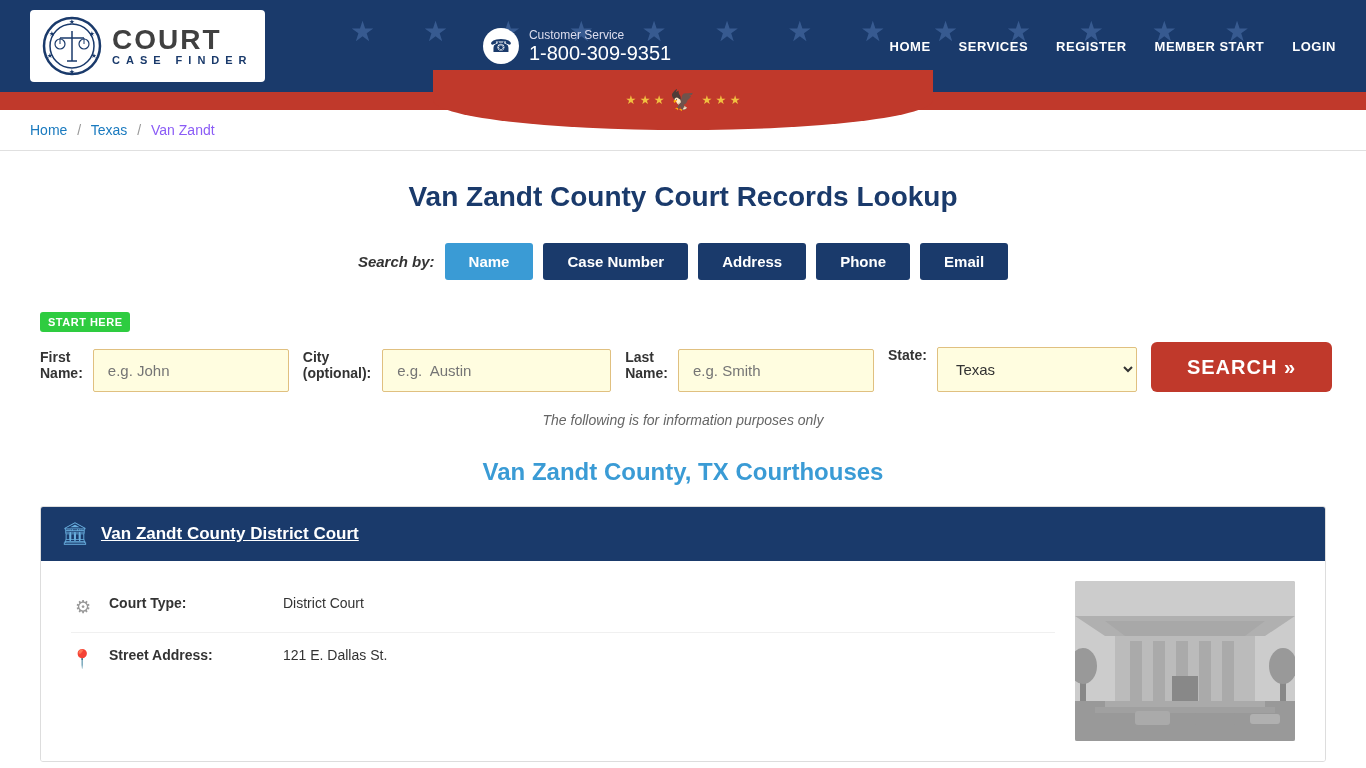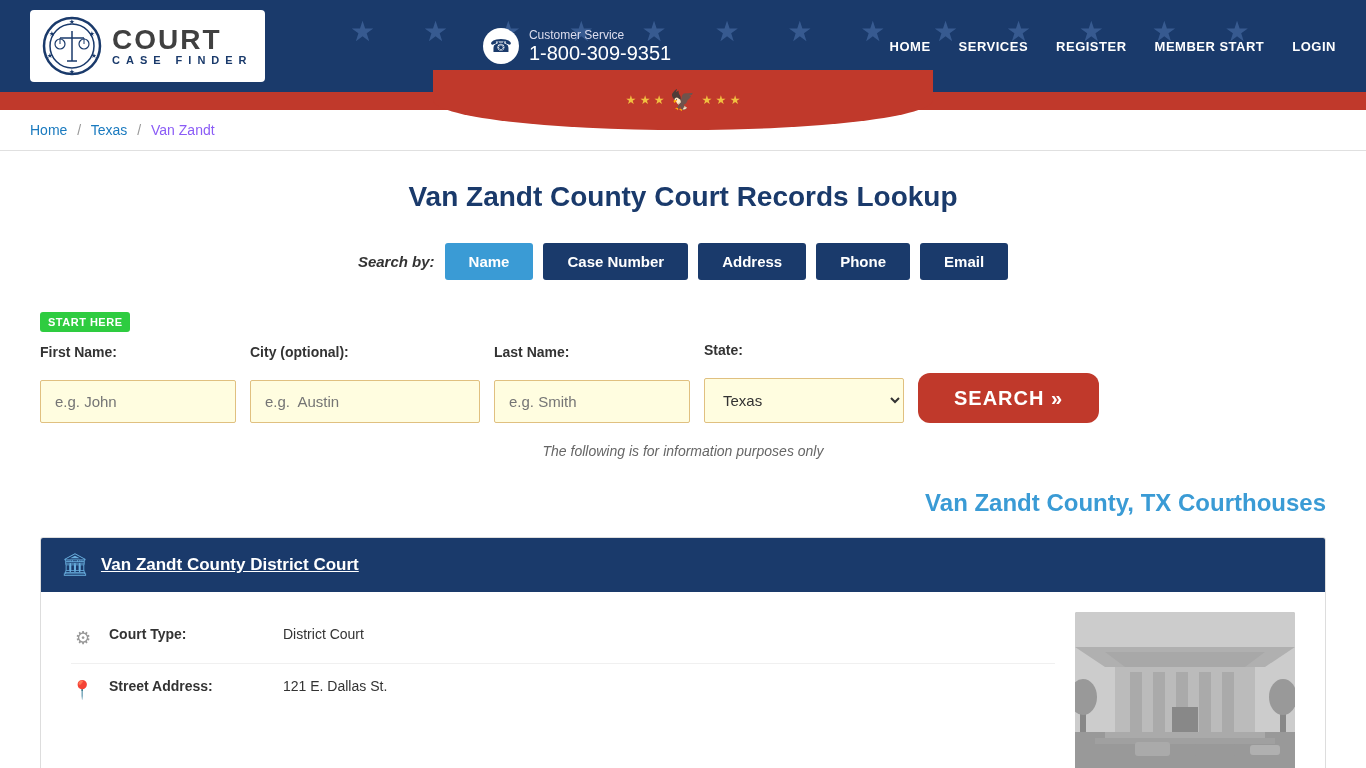--- a/index.html
+++ b/index.html
@@ -223,22 +223,22 @@
     }
 
     .search-fields-row {
       display: flex;
       align-items: flex-end;
       gap: 14px;
       margin-bottom: 20px;
     }
     .field-group {
       display: flex;
-      flex-direction: column;
-      gap: 20px;
+      flex-direction: row;
+      gap: 10px;
     }
     .field-group label {
       font-weight: 700;
       font-size: 14px;
       color: #333;
     }
     .field-group input, .field-group select {
       padding: 12px 14px;
       border: 1px solid #e0c080;
       background: #fffde0;
@@ -259,39 +259,39 @@
       background: #fffde0;
     }
     .search-btn {
       background: #c0392b;
       color: #fff;
       border: none;
       padding: 12px 36px;
       font-size: 20px;
       font-weight: 900;
       cursor: pointer;
-      border-radius: 12px;
+      border-radius: 6px;
       letter-spacing: 1px;
       white-space: nowrap;
       height: 50px;
       display: flex;
       align-items: center;
       gap: 6px;
     }
 
     .info-note {
       text-align: center;
       font-style: italic;
       color: #666;
       font-size: 14px;
       margin-bottom: 30px;
     }
 
     .courthouses-title {
-      text-align: right;
+      text-align: center;
       font-size: 24px;
       font-weight: 900;
       color: #3a9bd5;
       margin-bottom: 20px;
     }
 
     
     .courthouse-card {
       border: 1px solid #ddd;
       border-radius: 3px;

